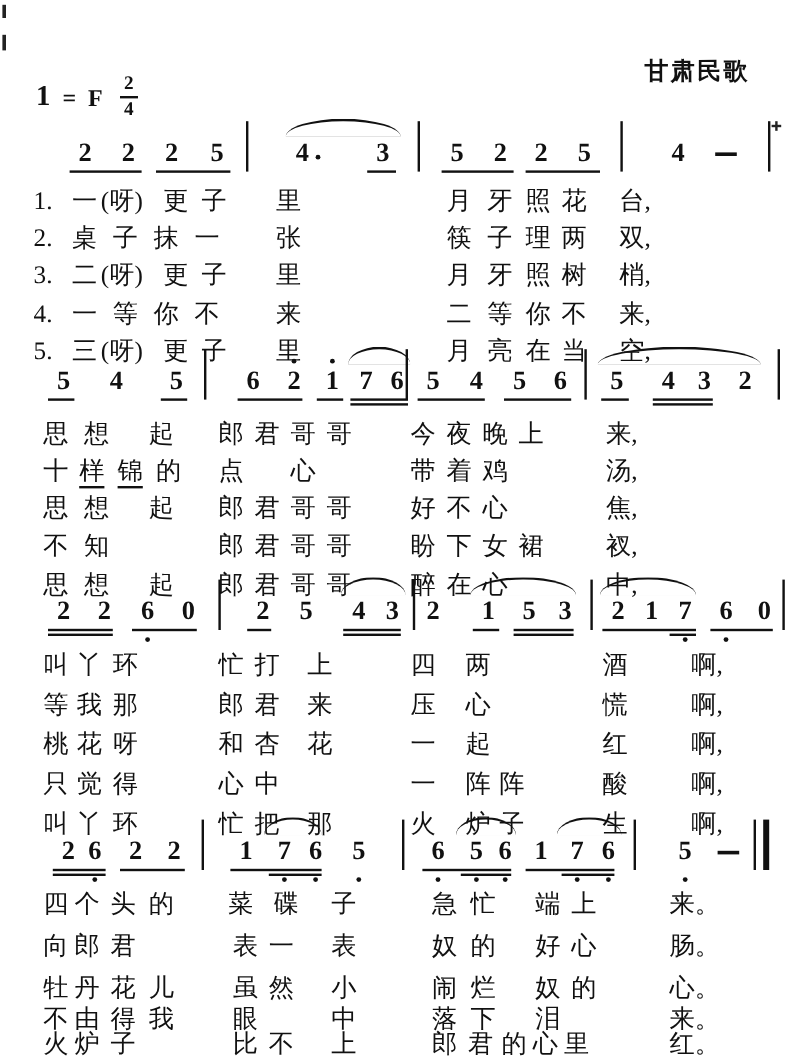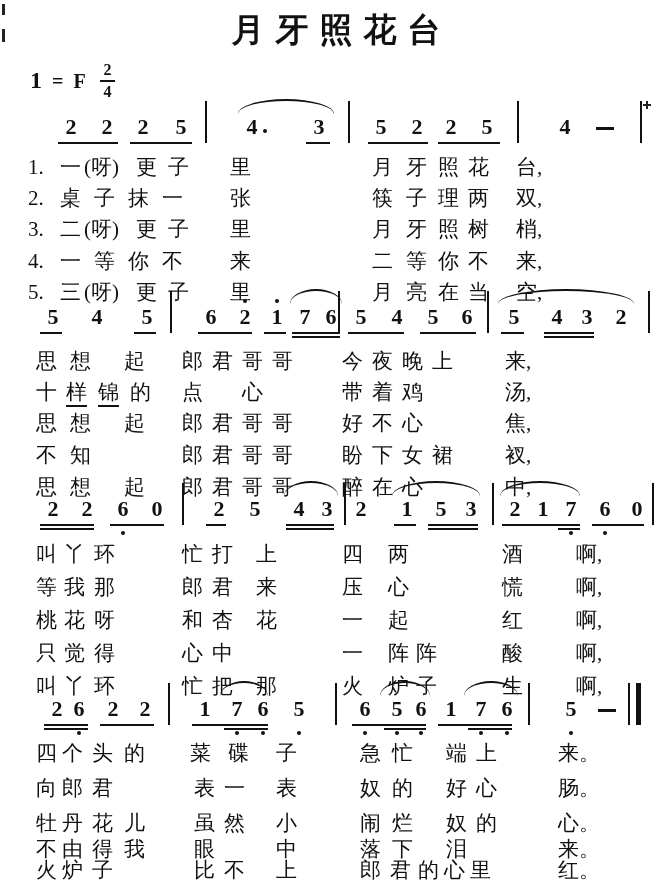--- a/index.html
+++ b/index.html
@@ -26,21 +26,21 @@
   .lyr{position:absolute;font-size:21px;line-height:1.1;white-space:nowrap;}
   .lyr.ul{border-bottom:2px solid #111;padding-bottom:1px;}
   .watermark{position:absolute;right:4px;bottom:4px;font-size:29px;color:#c4c4c4;
              font-family:"Liberation Sans","DejaVu Sans",sans-serif;letter-spacing:1px;opacity:.9;}
   .artifact{position:absolute;background:#222;}
 </style>
 </head>
 <body>
 
 <div class="page">
-  <h1 class="title">月牙照花台</h1>
+  <div class="source">甘肃民歌</div>
   <div class="keysig">
     <span class="kd">1</span>
     <span class="keq">=</span>
     <span class="kn">F</span>
     <span class="frac">
       <span>2</span>
       <span class="fline"></span>
       <span>4</span>
     </span>
   </div>

